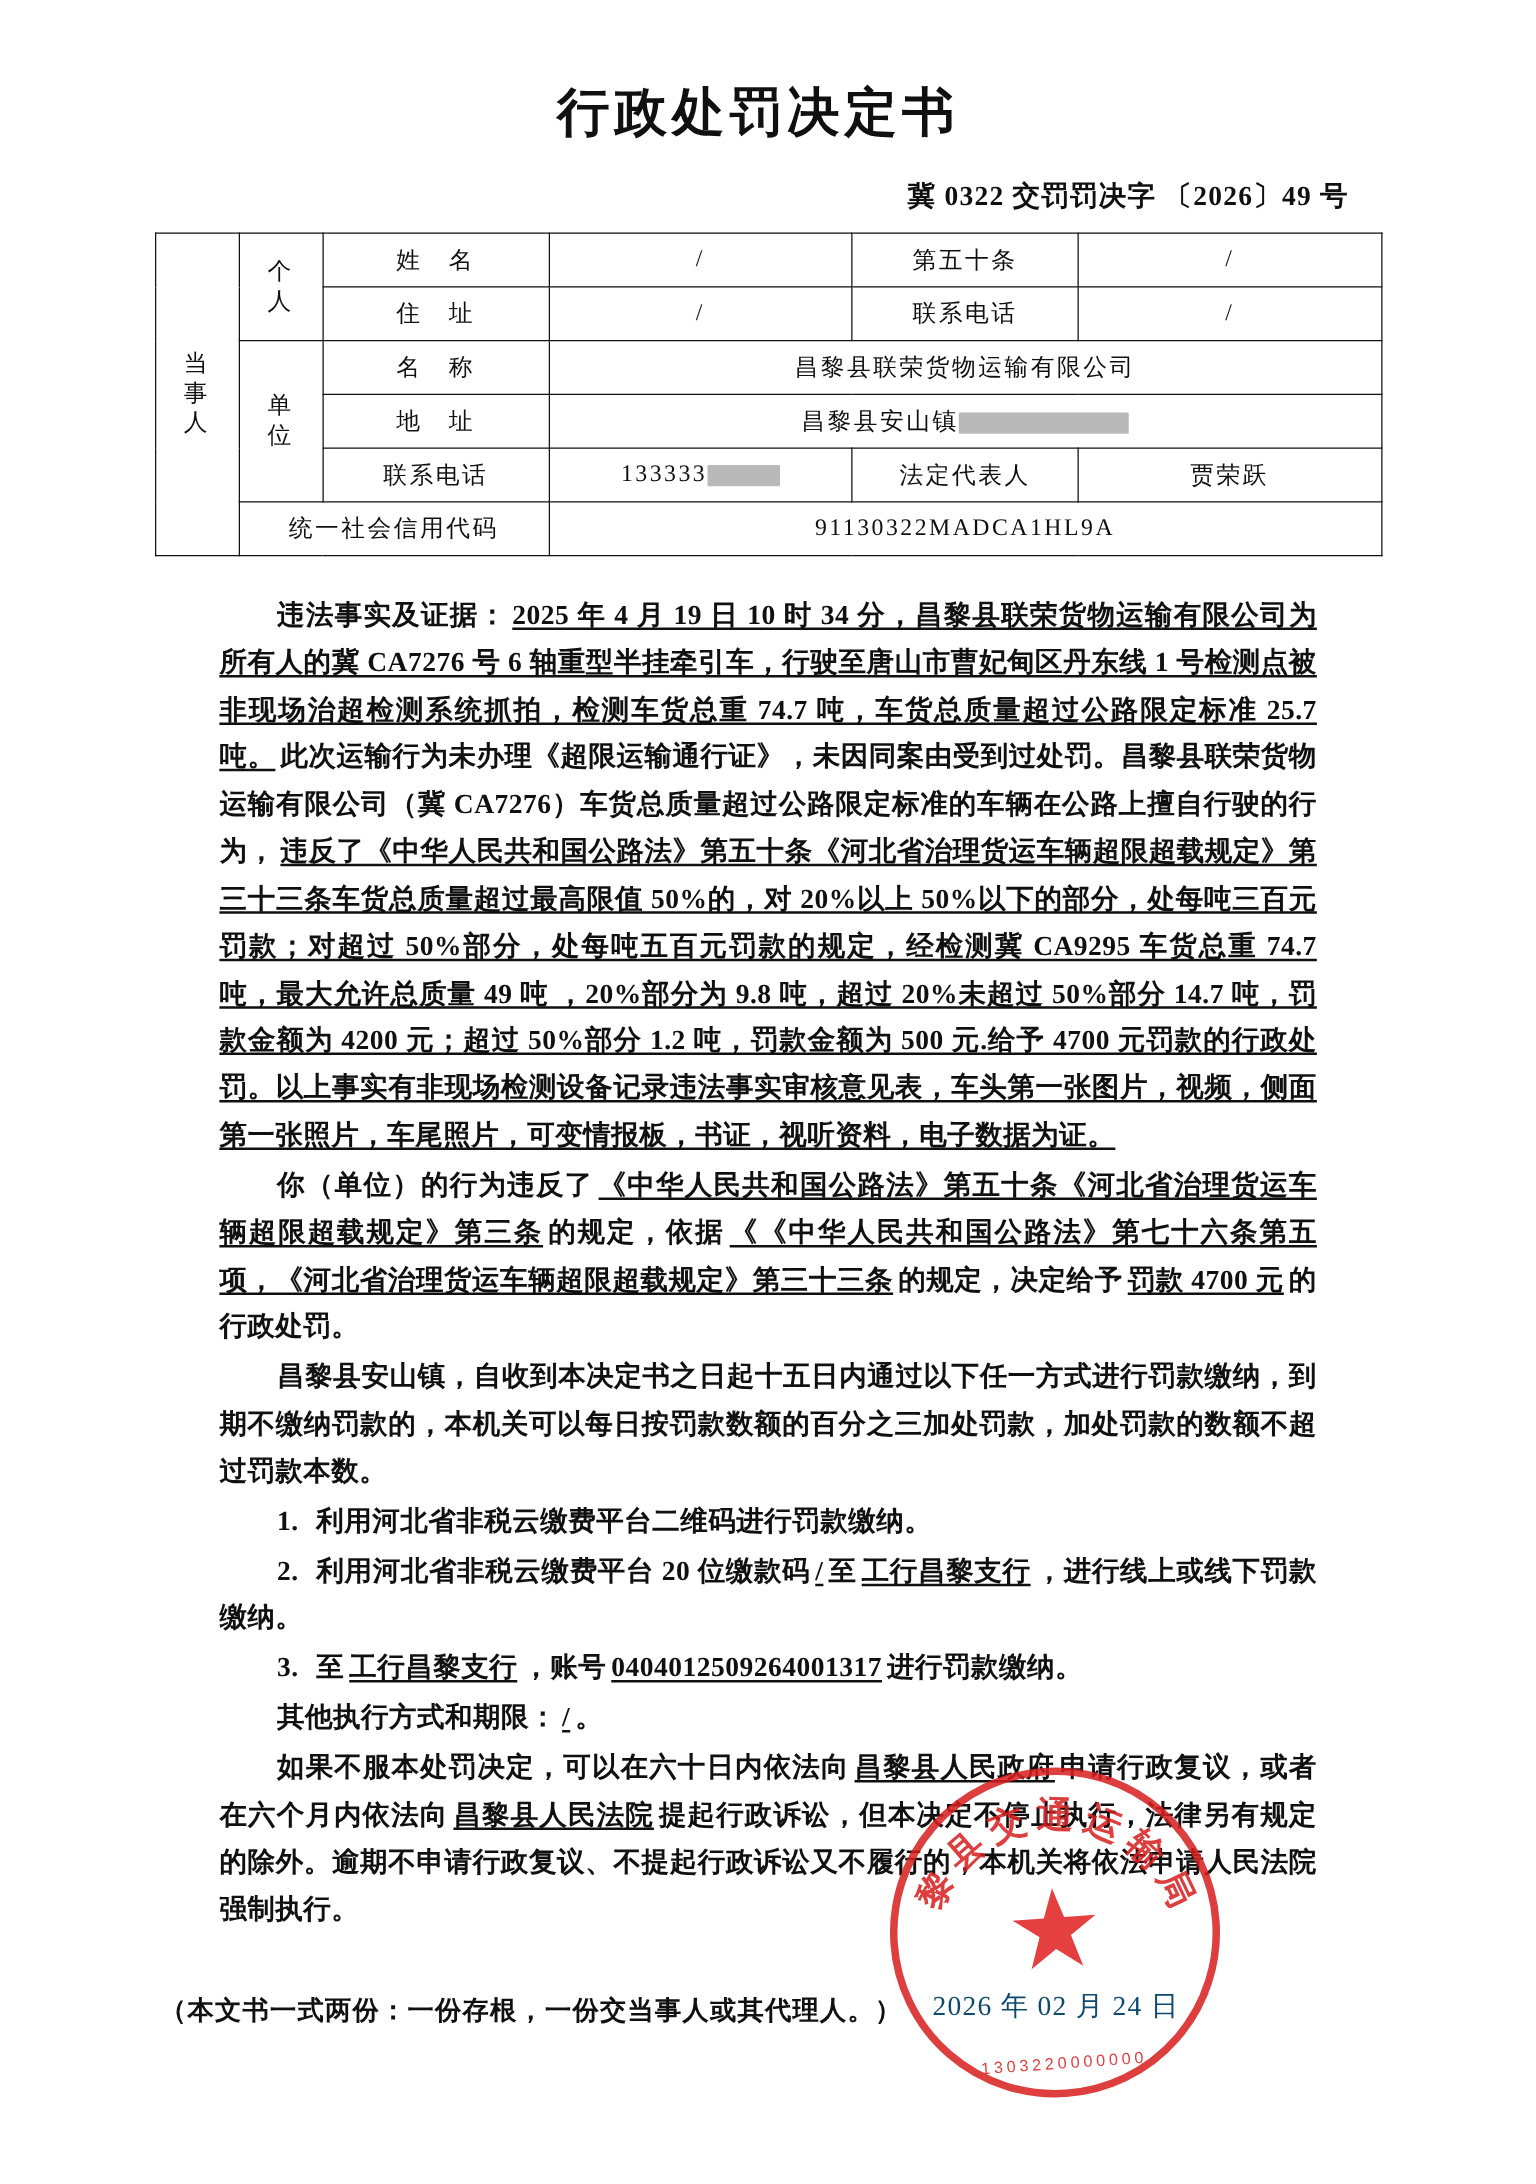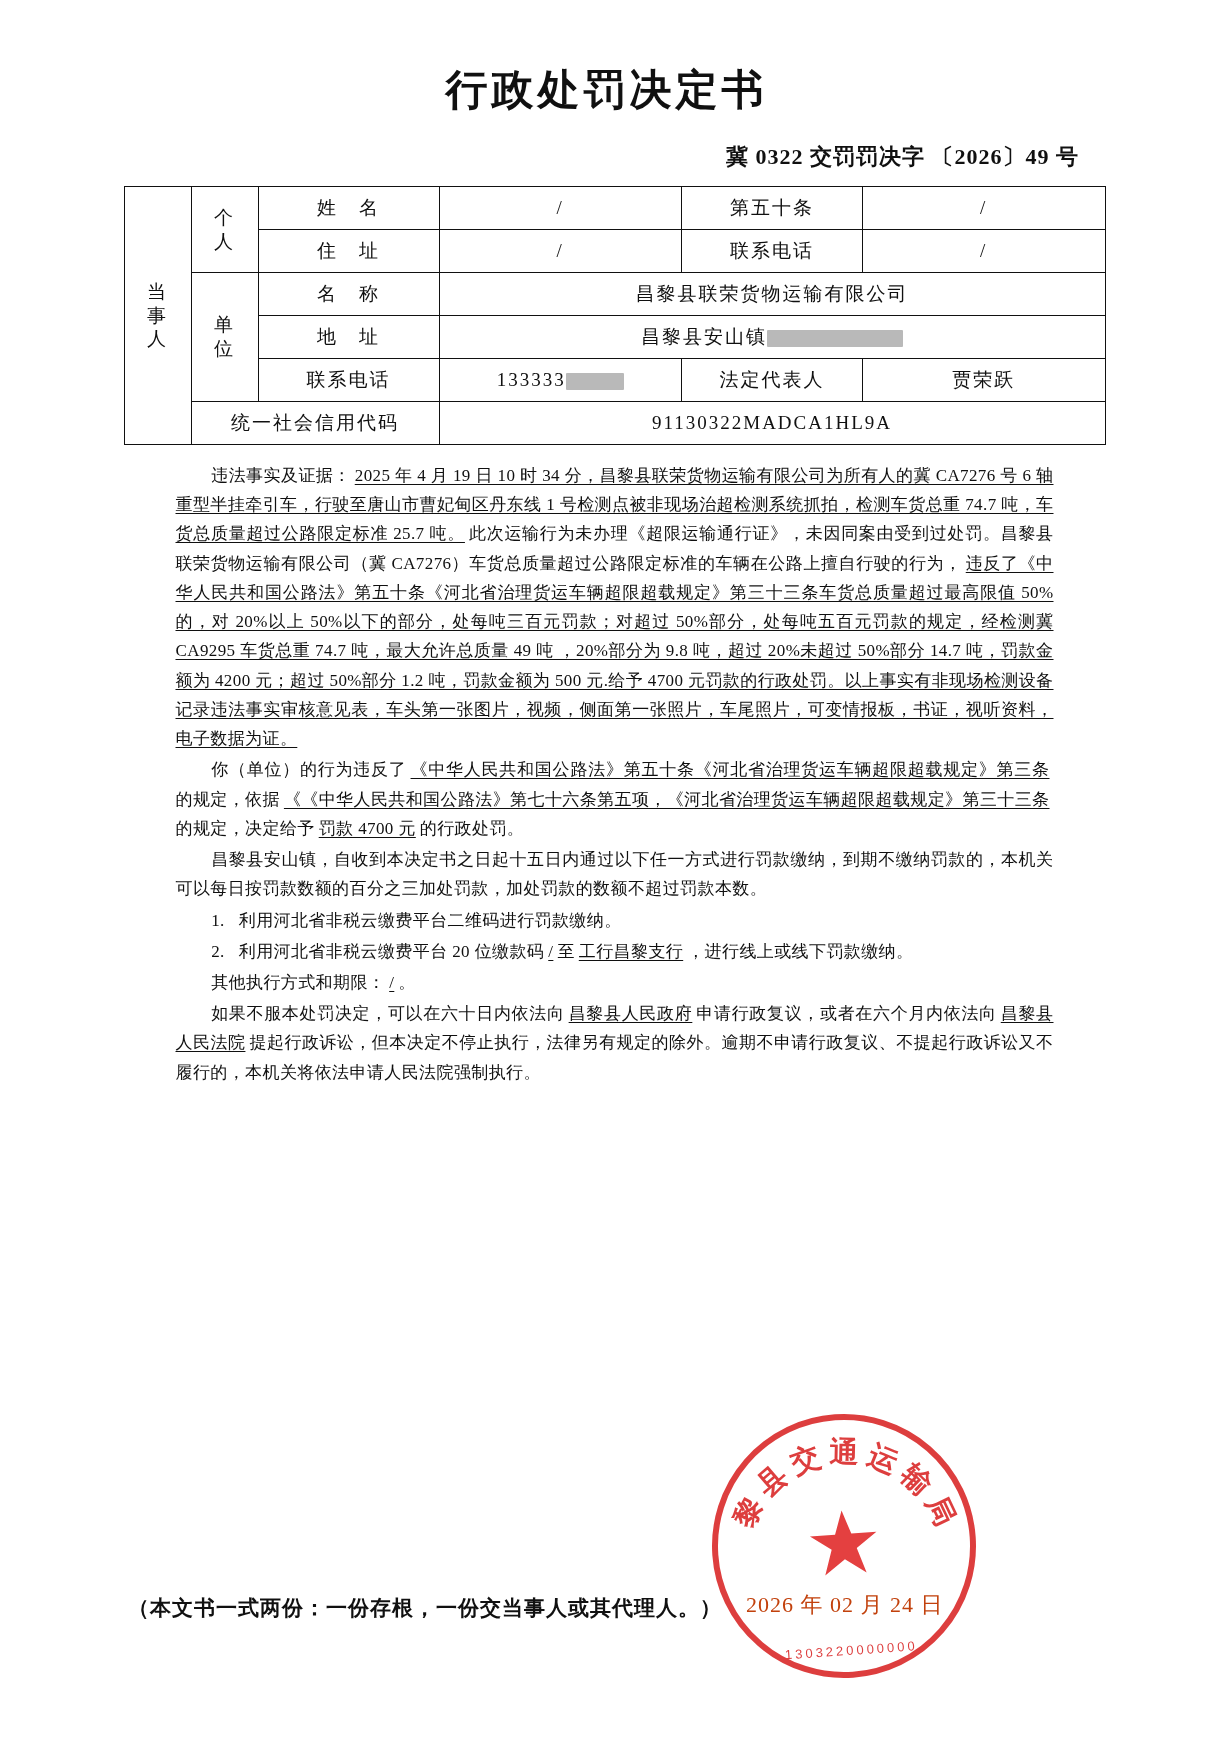--- a/index.html
+++ b/index.html
@@ -68,25 +68,26 @@
   .redact {
     display: inline-block;
     background: #b9b9b9;
     vertical-align: middle;
     height: 17px;
     border-radius: 1px;
   }
   
   .body-text {
     width: 878px;
-    margin: 16px auto 0 auto;
-    font-size: 17px;
+    margin: 28px auto 0 auto;
+    font-size: 22px;
     line-height: 1.72;
     text-align: justify;
     letter-spacing: 0.4px;
+    font-weight: bold;
   }
   .body-text p {
     margin: 0 0 2px 0;
   }
   .indent { text-indent: 2.1em; }
   .u {
     text-decoration: underline;
     text-underline-offset: 3px;
   }
   .ul-pad { padding: 0 4px; }
@@ -114,21 +115,21 @@
     transform: translate(-50%, -52%);
     width: 74px;
     height: 74px;
     color: #e02121;
   }
   .seal-date {
     position: absolute;
     left: 746px;
     top: 1528px;
     font-size: 22px;
-    color: #c2410c;
+    color: #0c4a6e;
     letter-spacing: 1px;
     z-index: 4;
   }
   .seal-arc-text {
     position: absolute;
     left: 0; top: 0;
     width: 252px; height: 252px;
   }
   .seal-bottom-text {
     position: absolute;
@@ -224,20 +225,23 @@
     <p class="indent">昌黎县安山镇，自收到本决定书之日起十五日内通过以下任一方式进行罚款缴纳，到期不缴纳罚款的，本机关可以每日按罚款数额的百分之三加处罚款，加处罚款的数额不超过罚款本数。</p>
 
     <p class="list-item">
       <span class="num">1.</span><span>利用河北省非税云缴费平台二维码进行罚款缴纳。</span>
     </p>
 
     <p class="list-item">
       <span class="num">2.</span><span>利用河北省非税云缴费平台 20 位缴款码</span><span class="u ul-pad">/</span><span>至</span><span class="u ul-pad">工行昌黎支行</span><span>，进行线上或线下罚款缴纳。</span>
     </p>
 
+    <p class="list-item">
+      <span class="num">3.</span><span>至</span><span class="u ul-pad">工行昌黎支行</span><span>，账号</span><span class="u ul-pad">0404012509264001317</span><span>进行罚款缴纳。</span>
+    </p>
 
     <p class="indent">
       <span>其他执行方式和期限：</span><span class="u ul-pad">/</span><span>。</span>
     </p>
 
     <p class="indent">
       <span>如果不服本处罚决定，可以在六十日内依法向</span><span class="u ul-pad">昌黎县人民政府</span><span>申请行政复议，或者在六个月内依法向</span><span class="u ul-pad">昌黎县人民法院</span><span>提起行政诉讼，但本决定不停止执行，法律另有规定的除外。逾期不申请行政复议、不提起行政诉讼又不履行的，本机关将依法申请人民法院强制执行。</span>
     </p>
 
   </div>

